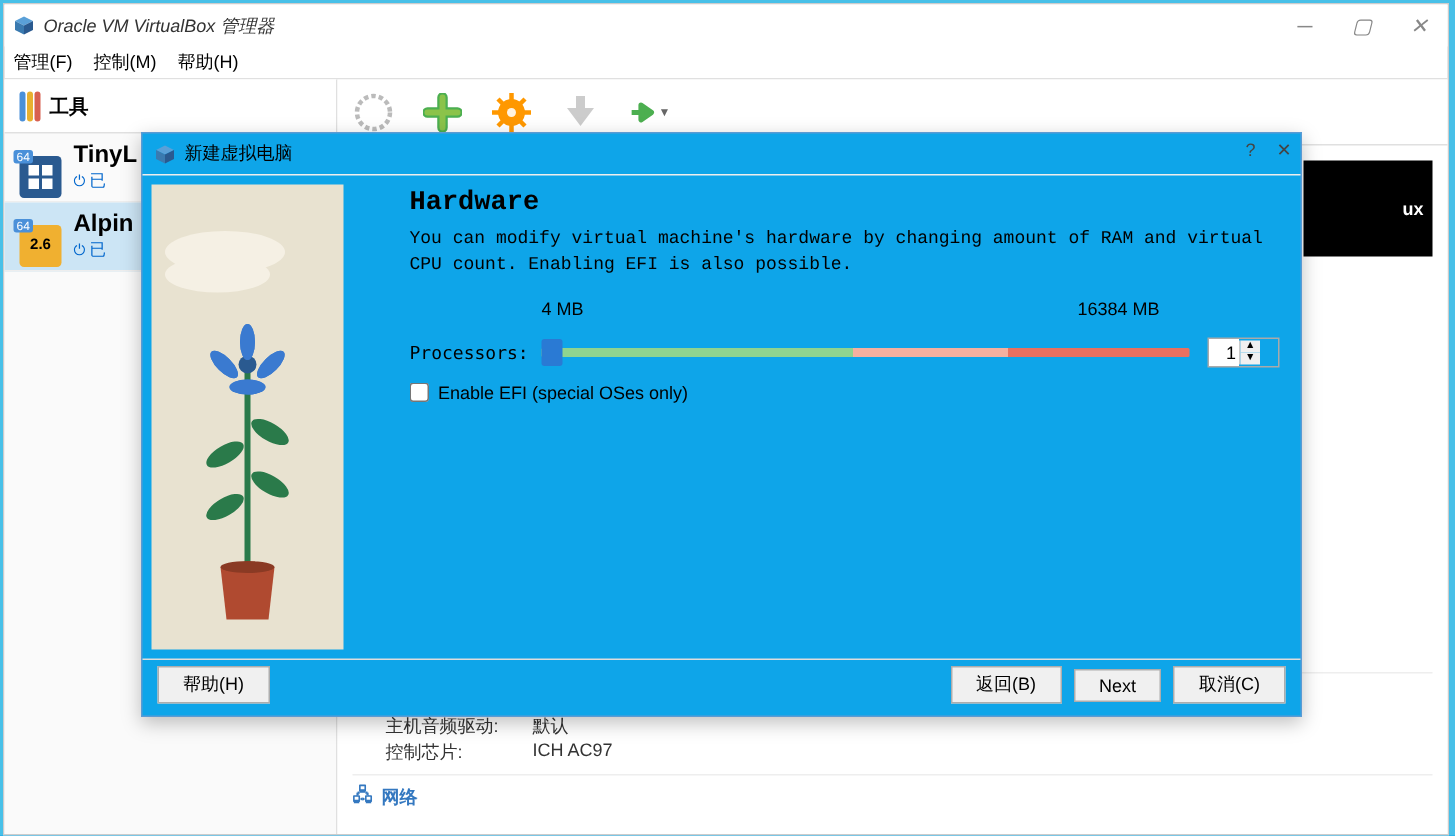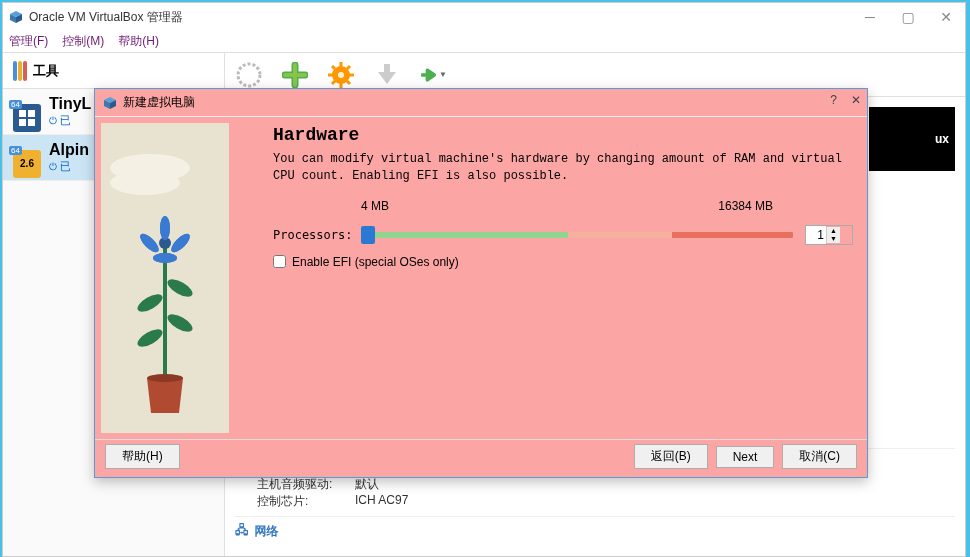--- a/index.html
+++ b/index.html
@@ -1,25 +1,25 @@
 <!DOCTYPE html>
 <html><head>
 <meta charset="utf-8">
 <style>
 * { box-sizing: border-box; margin: 0; padding: 0; font-family: "Microsoft YaHei", SimSun, sans-serif; font-size: 12px; }
 body { background: #48c0e8; width: 970px; height: 557px; overflow: hidden; position: relative; }
 
 .main-window { position: absolute; left: 2px; top: 2px; width: 964px; height: 555px; background: #fff; border: 1px solid #ccc; }
-.titlebar { height: 28px; background: #fff; display: flex; align-items: center; padding: 0 6px; position: relative; }
+.titlebar { height: 28px; background: #fff; display: flex; align-items: center; padding: 0 6px; position: relative; font-style: italic; }
 .titlebar .cube { width: 14px; height: 14px; margin-right: 6px; display: inline-flex; align-items: center; justify-content: center; }
 .titlebar .title { font-size: 12px; color: #333; }
 .win-ctrls { position: absolute; right: 0; top: 0; display: flex; }
 .win-ctrls div { width: 38px; height: 28px; display: flex; align-items: center; justify-content: center; color: #888; font-size: 14px; }
 
-.menubar { height: 22px; display: flex; align-items: center; padding: 0 6px; gap: 14px; border-bottom: 1px solid #e0e0e0; color: #701a75; }
+.menubar { height: 22px; display: flex; align-items: center; padding: 0 6px; gap: 14px; border-bottom: 1px solid #e0e0e0; color: #000000; }
 .menubar span { font-size: 12px; }
 
 .main-body { display: flex; height: calc(100% - 50px); }
 .sidebar { width: 222px; background: #fafafa; border-right: 1px solid #e0e0e0; }
 .tools-bar { height: 36px; display: flex; align-items: center; padding: 4px 10px; border-bottom: 1px solid #e0e0e0; background: #fff; gap: 6px; }
 .tools-icons { display: flex; gap: 1px; }
 .tools-icons span { width: 4px; height: 20px; border-radius: 2px; }
 .tools-label { font-weight: bold; font-size: 13px; }
 
 .vm-item { display: flex; align-items: center; padding: 6px 10px; gap: 8px; border-bottom: 1px solid #eee; }
@@ -37,21 +37,21 @@
 
 .preview-panel { position: absolute; right: 10px; top: 54px; width: 86px; height: 64px; background: #000; color: #fff; font-weight: bold; font-size: 11px; display: flex; align-items: center; justify-content: flex-end; padding-right: 6px; }
 
 .detail-section { position: absolute; left: 10px; bottom: 10px; right: 10px; color: #333; }
 .section-head { display: flex; align-items: center; gap: 6px; padding: 4px 0; border-top: 1px solid #eee; color: #3478c0; font-weight: bold; }
 .section-body { padding: 2px 0 6px 22px; }
 .kv { display: flex; gap: 8px; }
 .kv .k { width: 90px; }
 
 
-.dialog { position: absolute; left: 94px; top: 88px; width: 774px; height: 390px; background: #fca5a5; border: 1px solid #5a9bd4; box-shadow: 0 4px 12px rgba(0,0,0,0.25); }
+.dialog { position: absolute; left: 94px; top: 88px; width: 774px; height: 390px; background: #0ea5e9; border: 1px solid #5a9bd4; box-shadow: 0 4px 12px rgba(0,0,0,0.25); }
 .dlg-title { height: 28px; display: flex; align-items: center; padding: 0 8px; position: relative; border-bottom: 1px solid #eee; }
 .dlg-title .cube { width: 14px; height: 14px; margin-right: 6px; }
 .dlg-ctrls { position: absolute; right: 6px; top: 4px; display: flex; gap: 14px; font-size: 14px; color: #444; }
 
 .dlg-body { display: flex; height: 322px; gap: 24px; }
 .illus { width: 128px; background: #e8e2d0; margin: 6px; display: flex; align-items: center; justify-content: center; position: relative; overflow: hidden; }
 
 .form-area { flex: 1; padding: 8px 14px; font-family: "Courier New", SimSun, monospace; }
 .form-area h2 { font-family: "Courier New", monospace; font-size: 18px; font-weight: bold; margin-bottom: 6px; }
 .form-area .desc { font-family: "Courier New", SimSun, monospace; font-size: 12px; margin-bottom: 14px; line-height: 1.4; }

